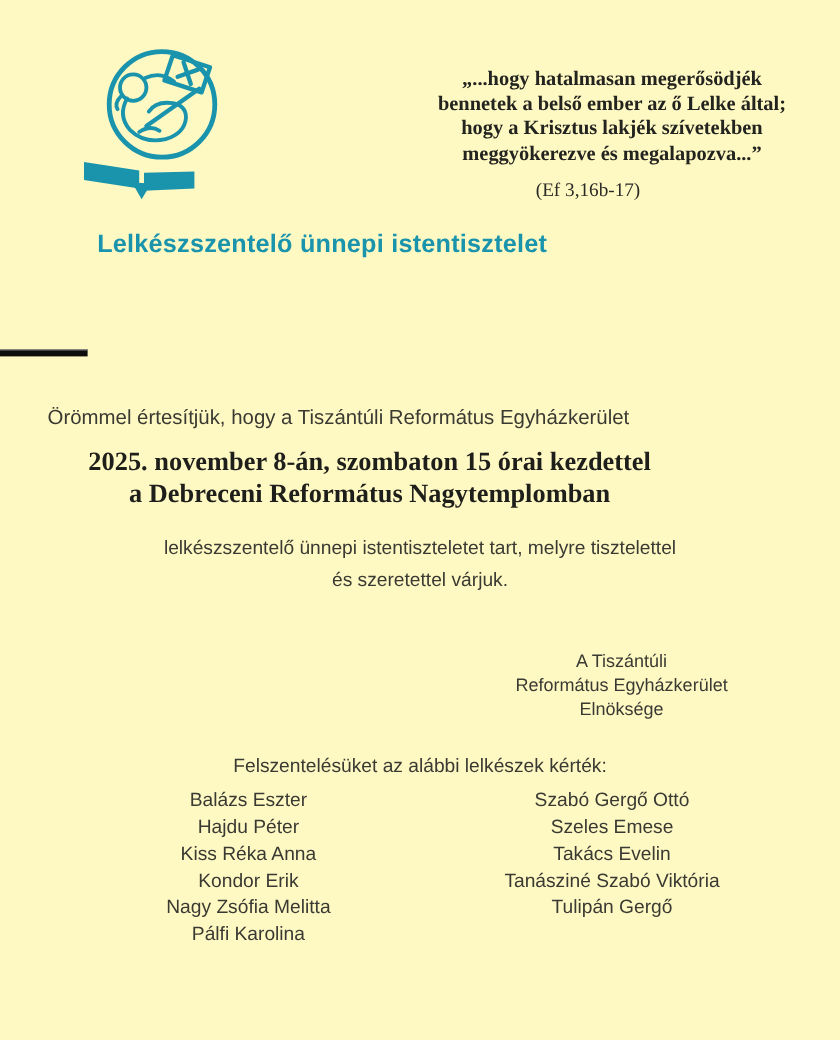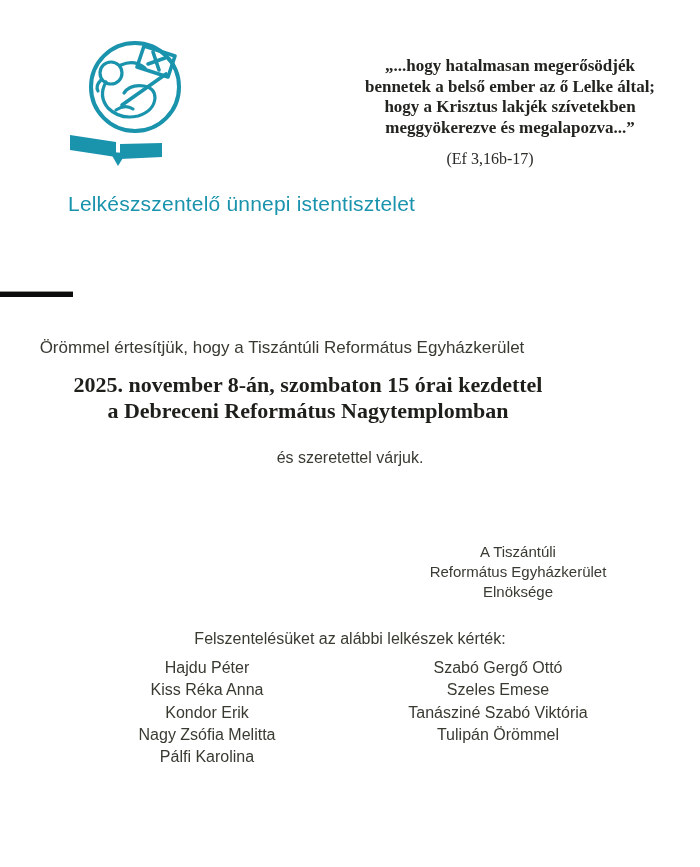--- a/index.html
+++ b/index.html
@@ -4,21 +4,21 @@
 <style>
   html, body { margin: 0; padding: 0; }
   body {
     width: 700px; height: 867px;
     font-family: "Liberation Sans", sans-serif;
     background: #e0e1da;
   }
   .page {
     position: relative;
     width: 700px; height: 867px;
-    background: #ffffff;
+    background: #fef9c3;
     overflow: hidden;
   }
   .logo {
     position: absolute; left: 58px; top: 10px;
     width: 150px; height: 158px;
   }
   .scripture {
     position: absolute; left: 340px; top: 56px; width: 340px;
     text-align: center;
     font-family: "Liberation Serif", "DejaVu Serif", serif;
@@ -29,22 +29,22 @@
   .scripture .ref {
     display: block;
     margin-top: 11px;
     padding-right: 40px;
     text-align: center;
     font-weight: normal;
     font-size: 16px;
     color: #2a2a26;
   }
   .main-title {
-    position: absolute; left: 68px; top: 192px;
-    font-size: 21px; font-weight: normal;
+    position: absolute; left: 81px; top: 192px;
+    font-size: 21px; font-weight: bold;
     letter-spacing: 0.2px;
     color: #1a93ad;
   }
   .dash-top {
     position: absolute; left: 0; top: 291px;
     width: 73px; height: 5px;
     background: #0d0d0d;
     border-top: 1px solid #9a9a94;
   }
   .intro-line {
@@ -78,21 +78,21 @@
     text-align: center;
     font-size: 16px; color: #3a3a33;
   }
   .name-col {
     position: absolute; top: 657px;
     text-align: center;
     font-size: 16px; line-height: 22.3px;
     color: #3a3a33;
   }
   .name-col.left  { left: 57px;  width: 300px; }
-  .name-col.right { left: 338px; width: 320px; }
+  .name-col.right { left: 350px; width: 320px; }
   .name-col div { white-space: nowrap; }
 </style>
 </head>
 <body>
 
 <div class="page">
 
   <svg class="logo" viewBox="0 0 150 158" fill="none" stroke="#1a93ad" stroke-width="3.6" stroke-linecap="round" stroke-linejoin="round">
     <circle cx="77" cy="77" r="44" stroke-width="4"></circle>
 
@@ -129,39 +129,42 @@
   <div class="dash-top"></div>
 
   <div class="intro-line">Örömmel értesítjük, hogy a Tiszántúli Református Egyházkerület</div>
 
   <div class="event-block">
     <div>2025. november 8-án, szombaton 15 órai kezdettel</div>
     <div>a Debreceni Református Nagytemplomban</div>
   </div>
 
   <div class="detail-block">
+    <div>lelkészszentelő ünnepi istentiszteletet tart, melyre tisztelettel</div>
     <div>és szeretettel várjuk.</div>
   </div>
 
   <div class="signature-block">
     <div>A Tiszántúli</div>
     <div>Református Egyházkerület</div>
     <div>Elnöksége</div>
   </div>
 
   <div class="ordinands-heading">Felszentelésüket az alábbi lelkészek kérték:</div>
 
   <div class="name-col left">
+    <div>Balázs Eszter</div>
     <div>Hajdu Péter</div>
     <div>Kiss Réka Anna</div>
     <div>Kondor Erik</div>
     <div>Nagy Zsófia Melitta</div>
     <div>Pálfi Karolina</div>
   </div>
 
   <div class="name-col right">
     <div>Szabó Gergő Ottó</div>
     <div>Szeles Emese</div>
+    <div>Takács Evelin</div>
     <div>Tanásziné Szabó Viktória</div>
-    <div>Tulipán Örömmel</div>
+    <div>Tulipán Gergő</div>
   </div>
 
 </div>
 
 </body></html>

